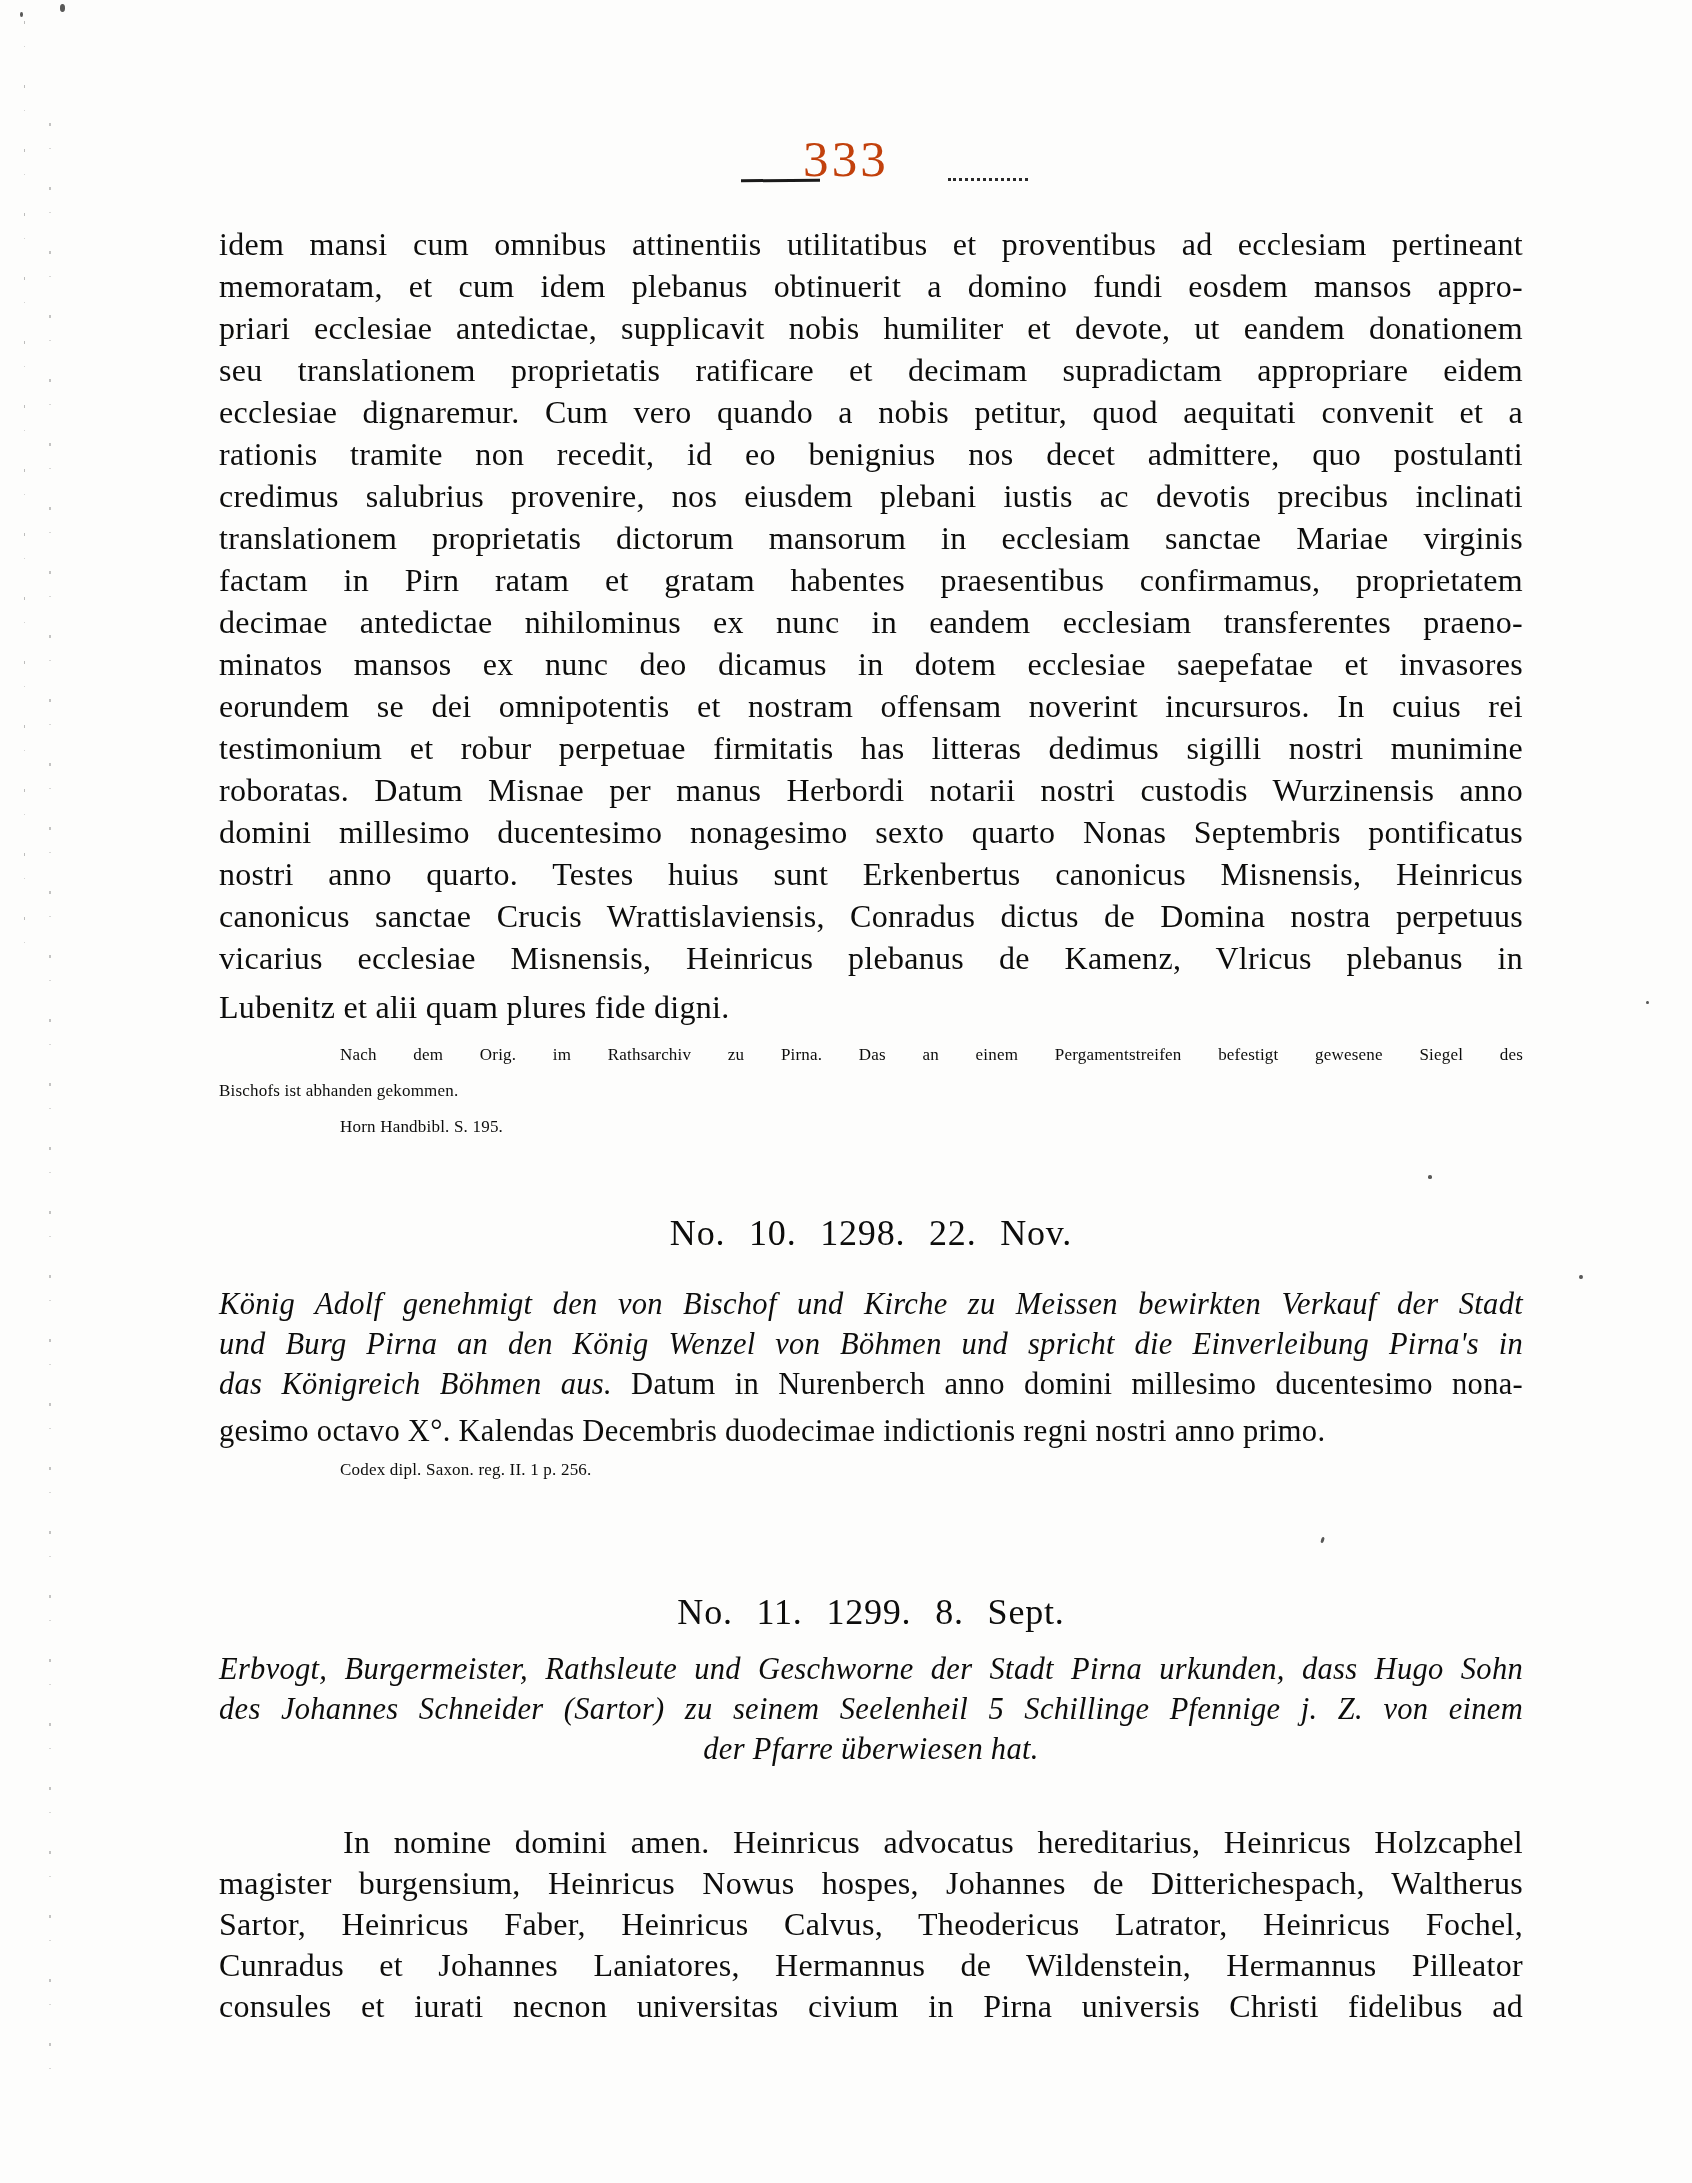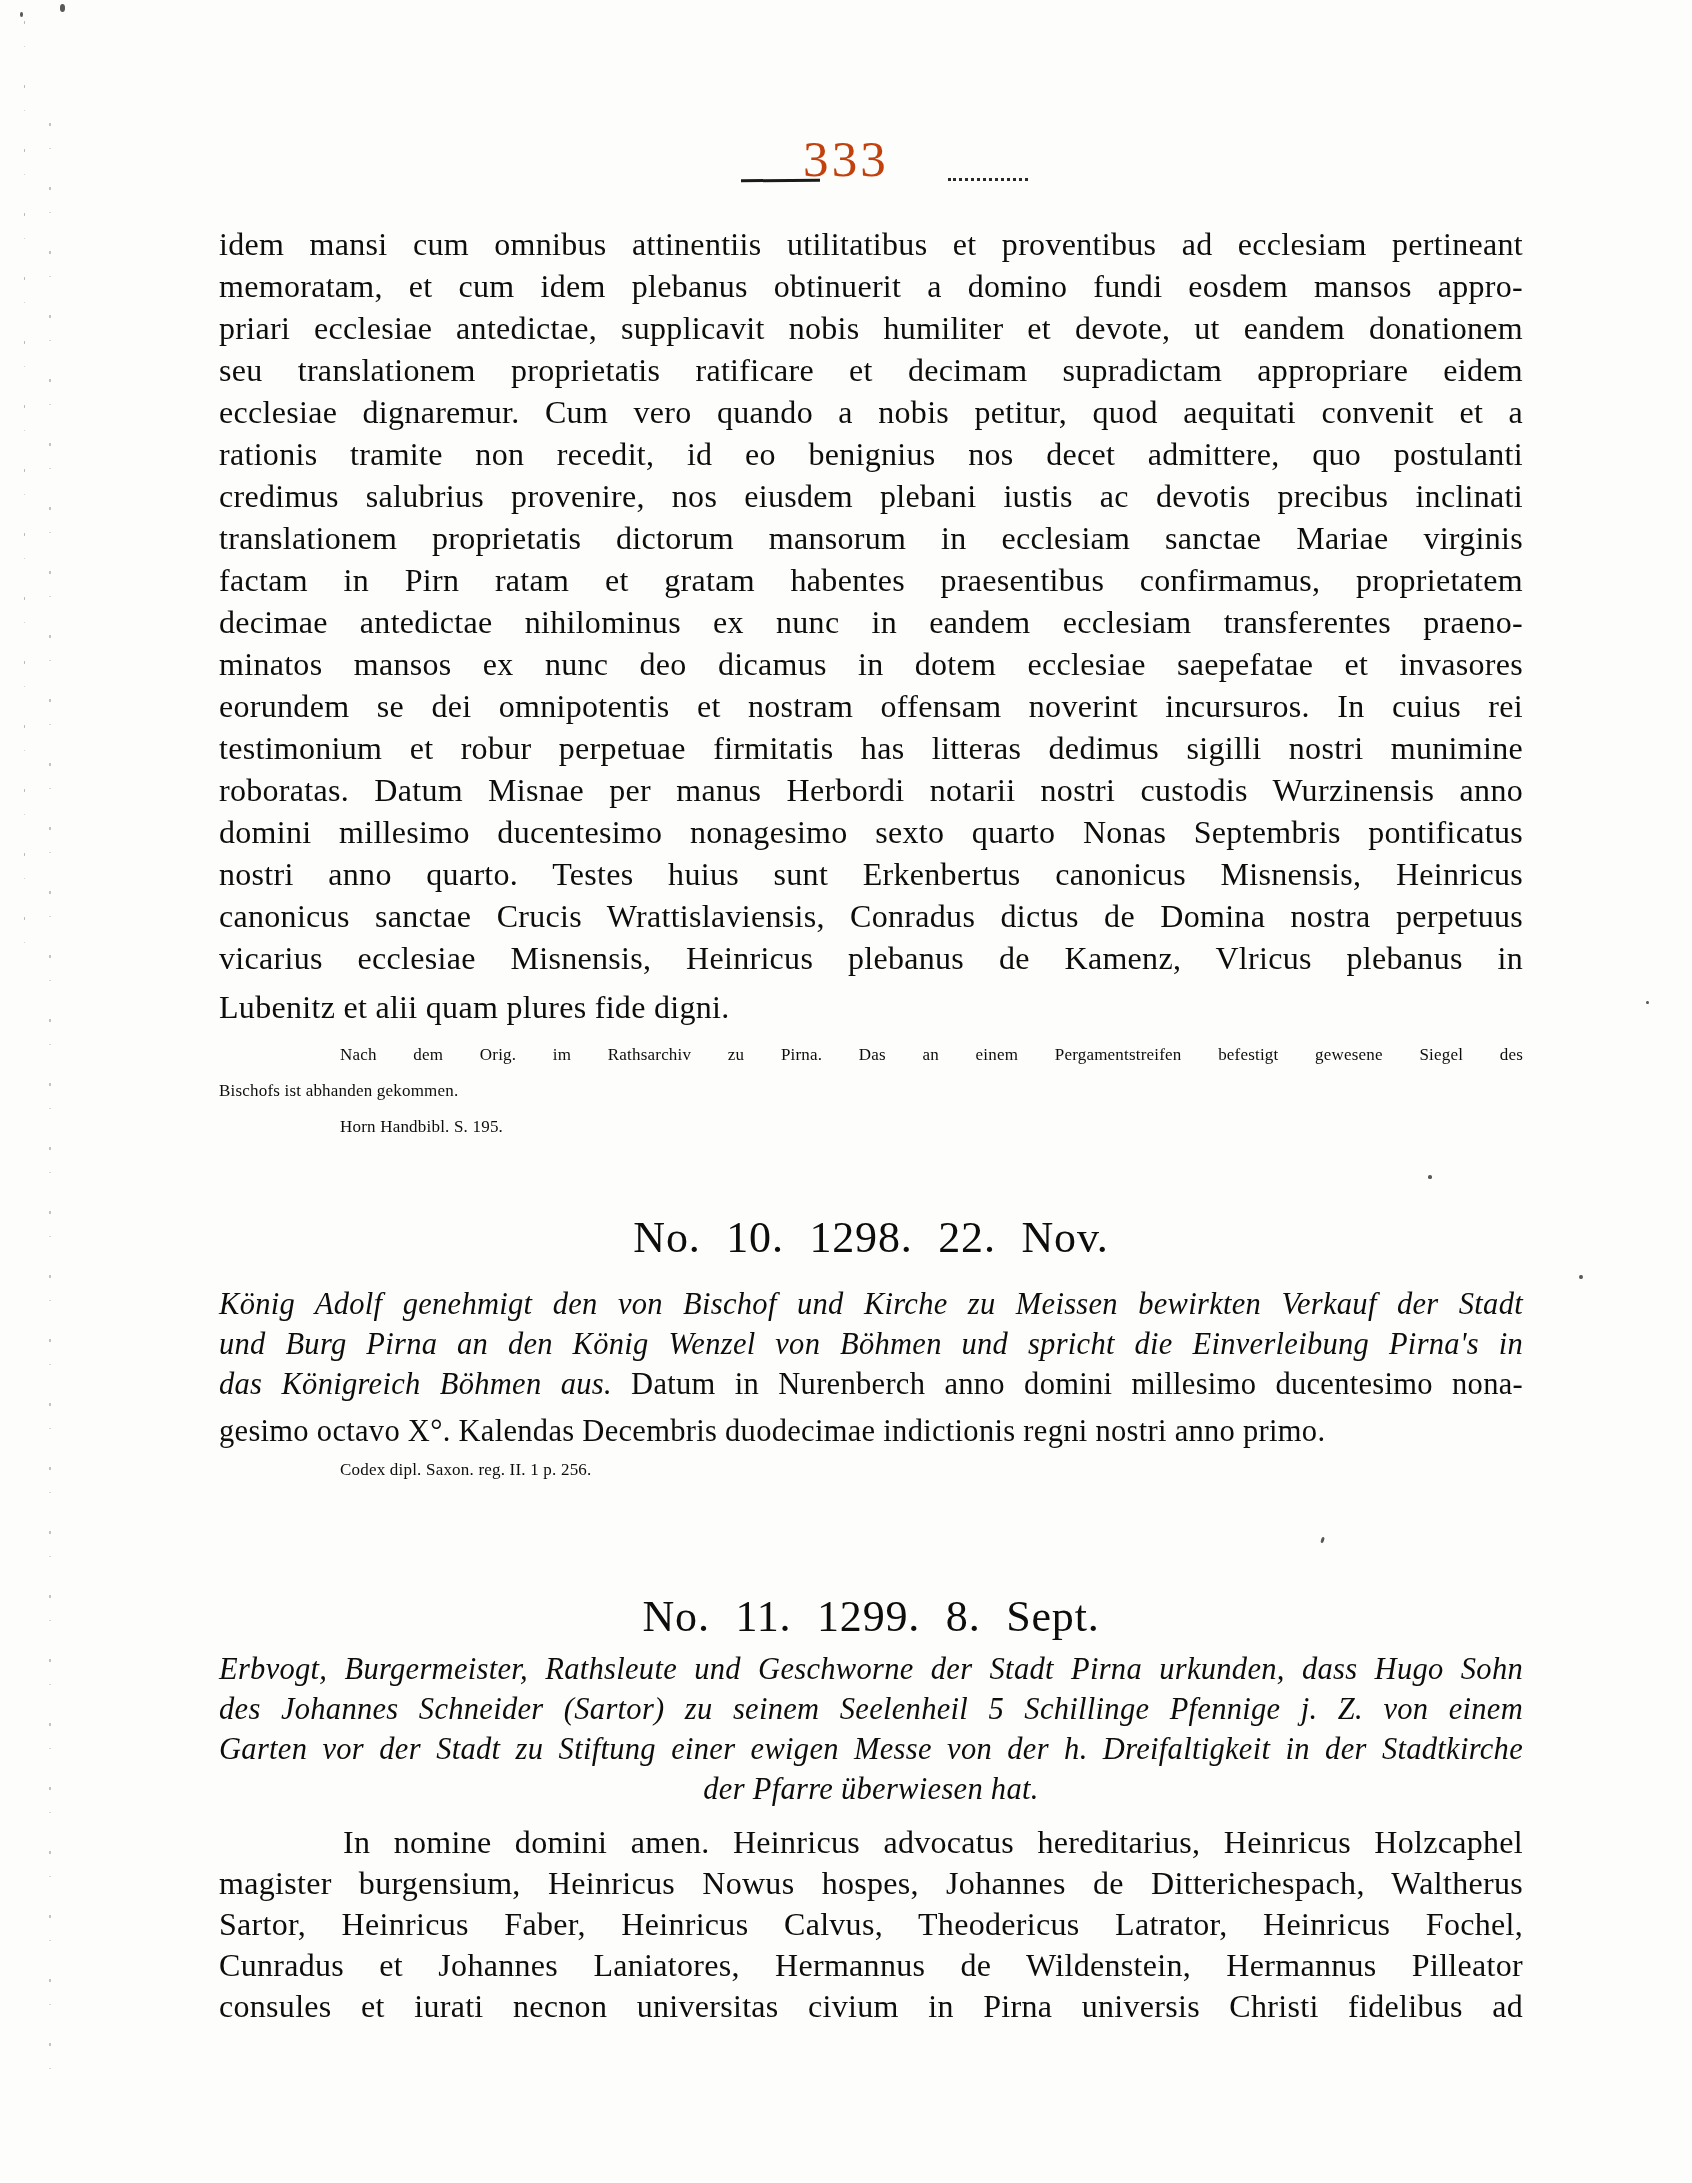--- a/index.html
+++ b/index.html
@@ -39,21 +39,21 @@
   .jline.endline { text-align-last:left;margin-top:7px; }
   .indent1 { text-indent:124px; }
 
   
   .footnote { font-size:17px; line-height:36px; letter-spacing:0.2px; }
   .fn-indent { text-indent:121px; }
 
   
   .heading {
     left:219px; width:1304px;
-    font-size:44px;
+    font-size:36px;
     text-align:center;
     word-spacing:14px;
     letter-spacing:0.8px;
   }
 
   
   .summary { font-size:30.5px; line-height:40px; font-style:italic; letter-spacing:0.3px; }
   .summary .roman { font-style:normal; }
   .cline { text-align:center; text-align-last:center; }
 
@@ -123,21 +123,20 @@
 
   <div class="tblock footnote" style="top:1452px;">
     <div class="fn-indent">Codex dipl. Saxon. reg. II. 1 p. 256.</div>
   </div>
 
   <div class="abs heading" style="top:1591px;">No. 11. 1299. 8. Sept.</div>
 
   <div class="tblock summary" style="top:1649px;">
     <div class="jline">Erbvogt, Burgermeister, Rathsleute und Geschworne der Stadt Pirna urkunden, dass Hugo Sohn</div>
     <div class="jline">des Johannes Schneider (Sartor) zu seinem Seelenheil 5 Schillinge Pfennige j. Z. von einem</div>
-    <div class="jline">Garten vor der Stadt zu Stiftung einer ewigen Messe von der h. Dreifaltigkeit in der Stadtkirche</div>
     <div class="cline">der Pfarre überwiesen hat.</div>
   </div>
 
   <div class="tblock body-text" style="top:1822px; line-height:41px;">
     <div class="jline indent1">In nomine domini amen.  Heinricus advocatus hereditarius, Heinricus Holzcaphel</div>
     <div class="jline">magister burgensium, Heinricus Nowus hospes, Johannes de Ditterichespach, Waltherus</div>
     <div class="jline">Sartor, Heinricus Faber, Heinricus Calvus, Theodericus Latrator, Heinricus Fochel,</div>
     <div class="jline">Cunradus et Johannes Laniatores, Hermannus de Wildenstein, Hermannus Pilleator</div>
     <div class="jline">consules et iurati necnon universitas civium in Pirna universis Christi fidelibus ad</div>
   </div>

